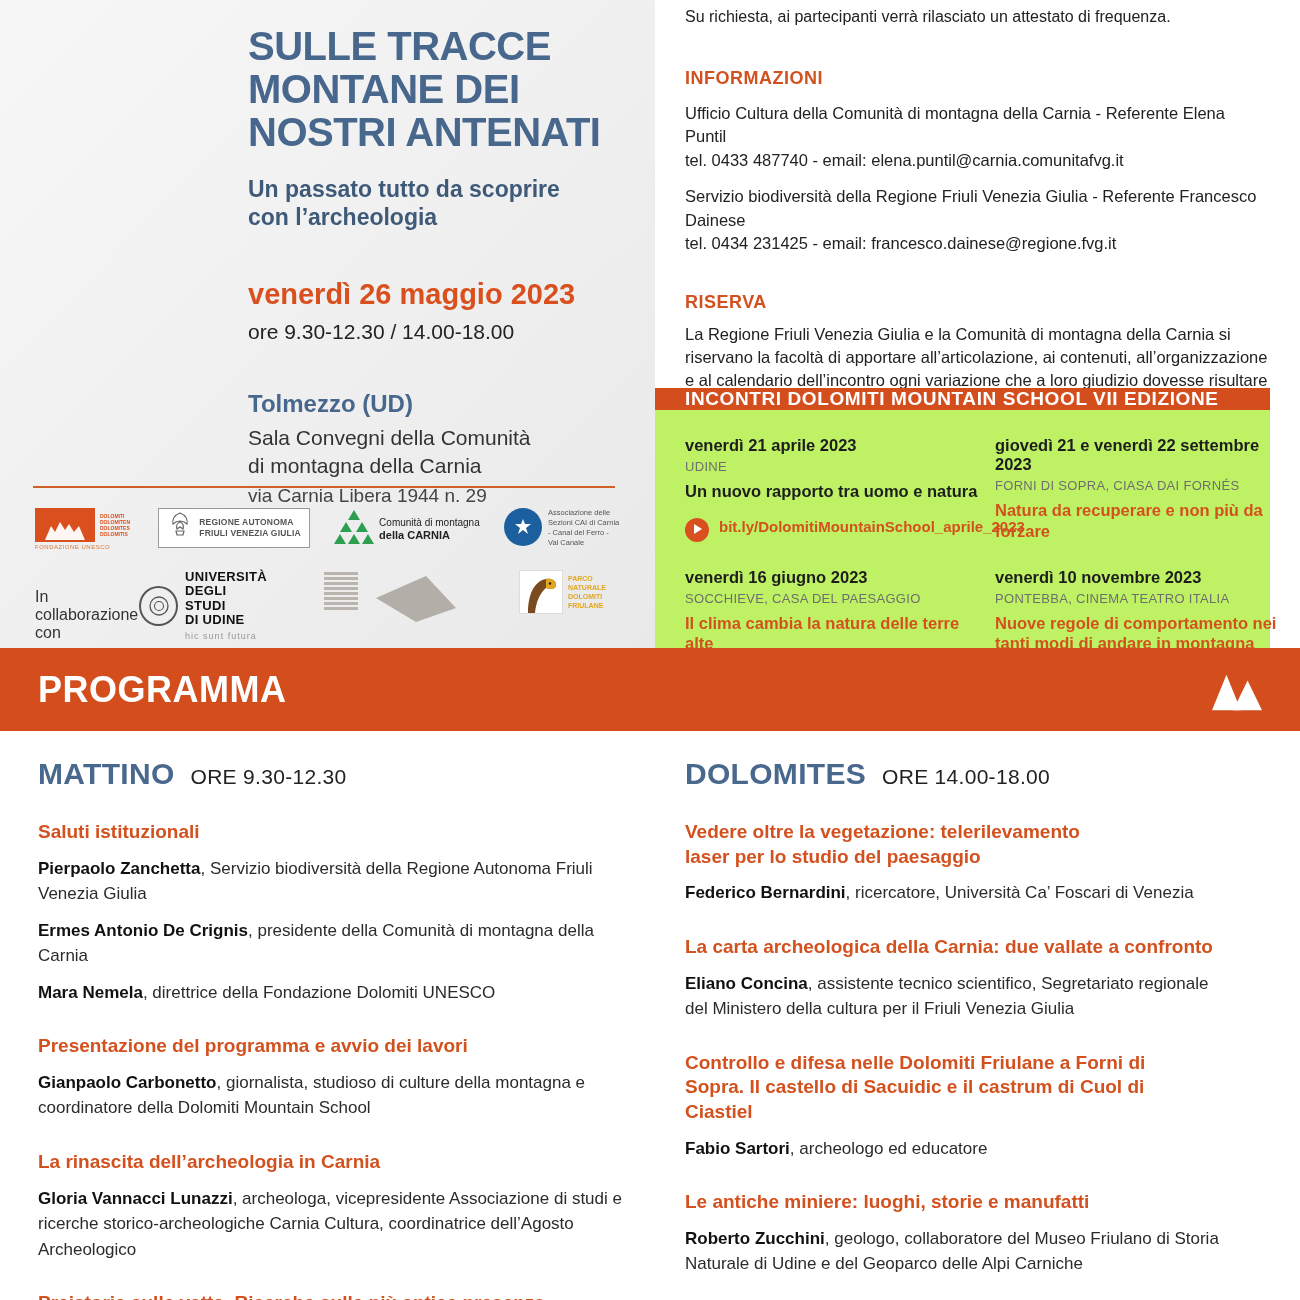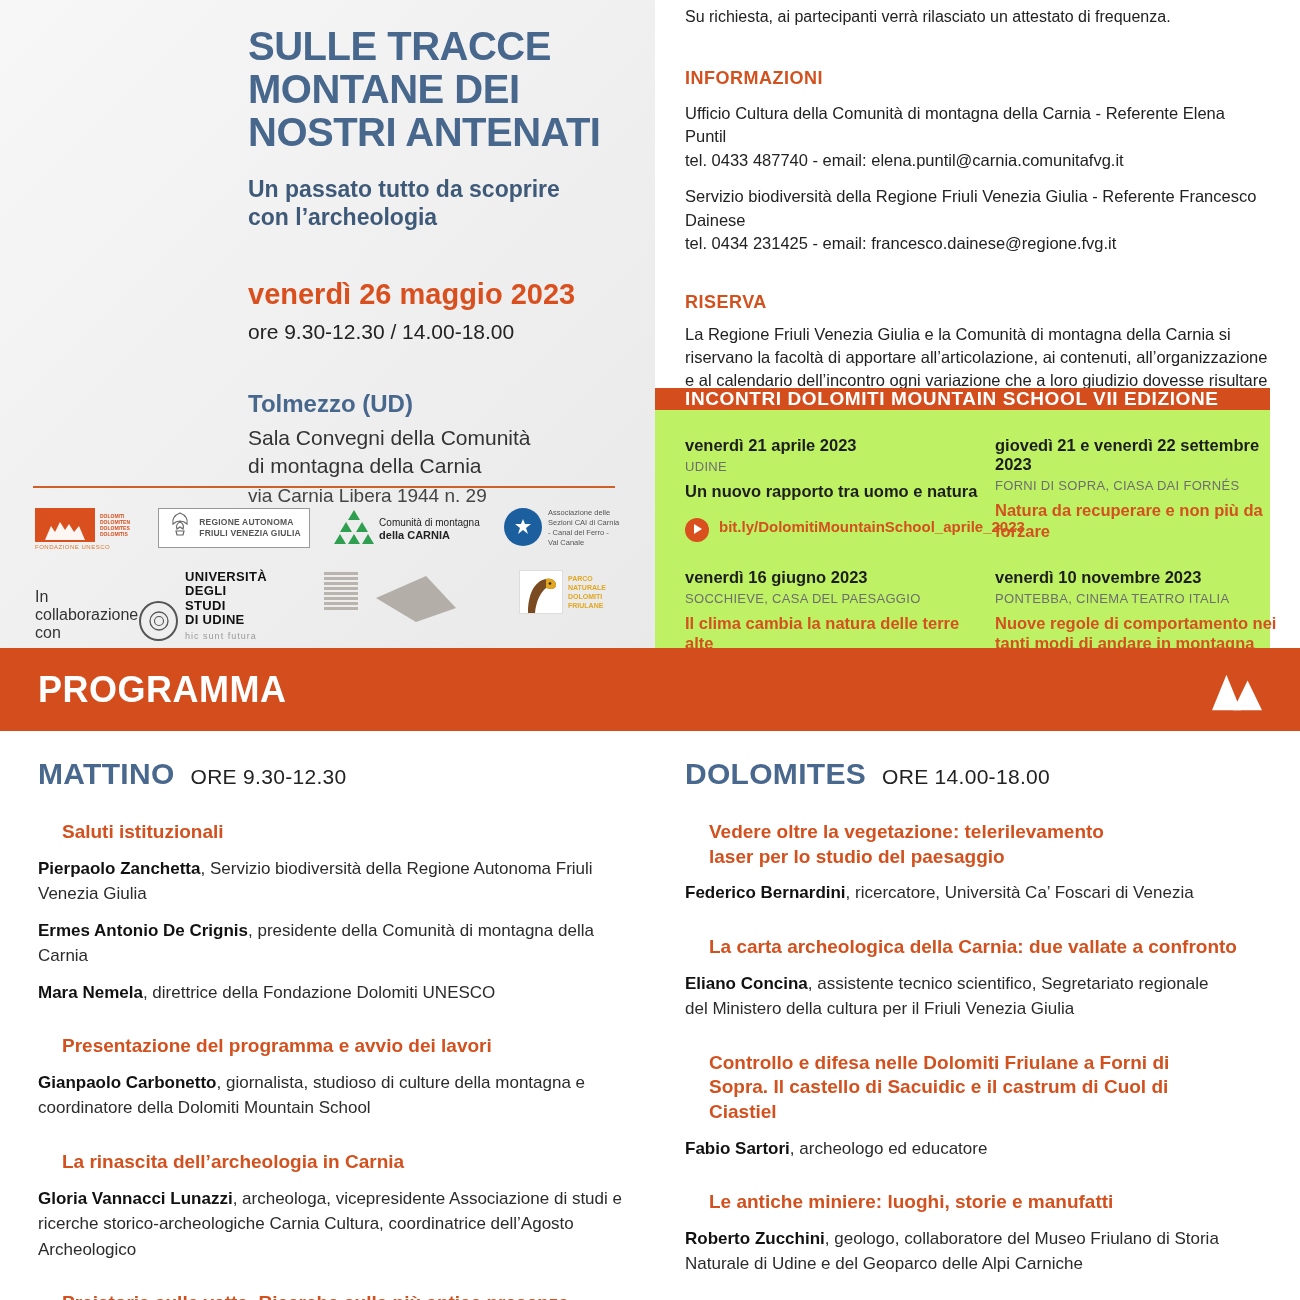--- a/index.html
+++ b/index.html
@@ -33,21 +33,21 @@
   .unesco-stack { font-size:5px; line-height:1.2; color:#d9501e; font-weight:700; width:34px; }
   .unesco-caption { font-size:6px; color:#d9772e; margin-top:2px; letter-spacing:0.5px; }
   .logo-fvg { border:1px solid #999; background:#fff; display:flex; align-items:center; gap:6px; padding:4px 8px; height:40px; }
   .logo-fvg-text { font-size:8.5px; font-weight:700; color:#555; line-height:1.3; letter-spacing:0.2px; }
   .logo-carnia-text { font-size:10px; color:#222; line-height:1.2; }
   .logo-carnia-text b { font-size:11px; }
   .logo-cai { display:flex; align-items:flex-start; gap:6px;justify-content:center; }
   .cai-circle { width:38px; height:38px; border-radius:50%; background:#1c5f9e; display:flex; align-items:center; justify-content:center; color:#fff; font-size:16px; }
   .cai-text { font-size:7.5px; color:#555; line-height:1.35; width:72px; }
   .collab-label { font-size:16px; color:#333; margin-top:18px; width:145px; }
-  .logo-uniud { display:flex; align-items:flex-end; gap:7px; margin-left:0; }
+  .logo-uniud { display:flex; align-items:center; gap:7px; margin-left:0; }
   .uniud-seal { width:40px; height:40px; border-radius:50%; border:2px solid #555; display:flex; align-items:center; justify-content:center; font-size:15px; color:#555; }
   .uniud-text { font-size:13px; font-weight:800; color:#111; line-height:1.1; letter-spacing:0.3px; }
   .uniud-motto { font-size:9px; font-weight:400; color:#999; margin-top:4px; letter-spacing:1px; }
   .logo-arch { display:flex; gap:6px; align-items:flex-start; margin-left:56px; }
   .arch-lines { display:flex; flex-direction:column; gap:2px; margin-top:2px; }
   .arch-lines i { display:block; width:34px; height:3px; background:#b9b4ae; }
   .logo-parco { display:flex; gap:5px; align-items:center; margin-left:60px; }
   .parco-box { width:44px; height:44px; background:#fff; border:1px solid #ddd; display:flex; align-items:flex-end; justify-content:center; overflow:hidden; }
   .parco-text { font-size:7px; font-weight:700; color:#e3a71f; line-height:1.3; width:52px; }
 
@@ -79,21 +79,21 @@
   .band-label { margin-left:38px; font-size:36px; font-weight:800; color:#fff; letter-spacing:0.5px; }
   .band-icon { position:absolute; right:38px; top:26px; }
 
   
   .bottom { position:absolute; left:0; top:737px; width:1300px; height:563px; background:#fff; padding:20px 30px 0 38px; display:flex; }
   .col-left { width:600px; flex:0 0 auto; }
   .col-right { margin-left:47px; width:585px; flex:0 0 auto; }
   .sec-head { display:flex; align-items:baseline; gap:16px; }
   .sec-title { font-size:30px; font-weight:800; color:#49688d; letter-spacing:0.3px; }
   .sec-hours { font-size:21px; color:#222; letter-spacing:0.3px; }
-  .session-title { margin-top:29px; font-size:19px; font-weight:800; color:#d3511e; line-height:1.3;margin-left:24px; }
+  .session-title { margin-top:29px; font-size:19px; font-weight:800; color:#d3511e; line-height:1.3; }
   .speaker { margin-top:11px; font-size:17px; line-height:1.5; color:#2b2b2b; }
   .speaker b { color:#111; }
 </style>
 </head>
 <body>
 
 <div class="page">
 
   <div class="top">
 

